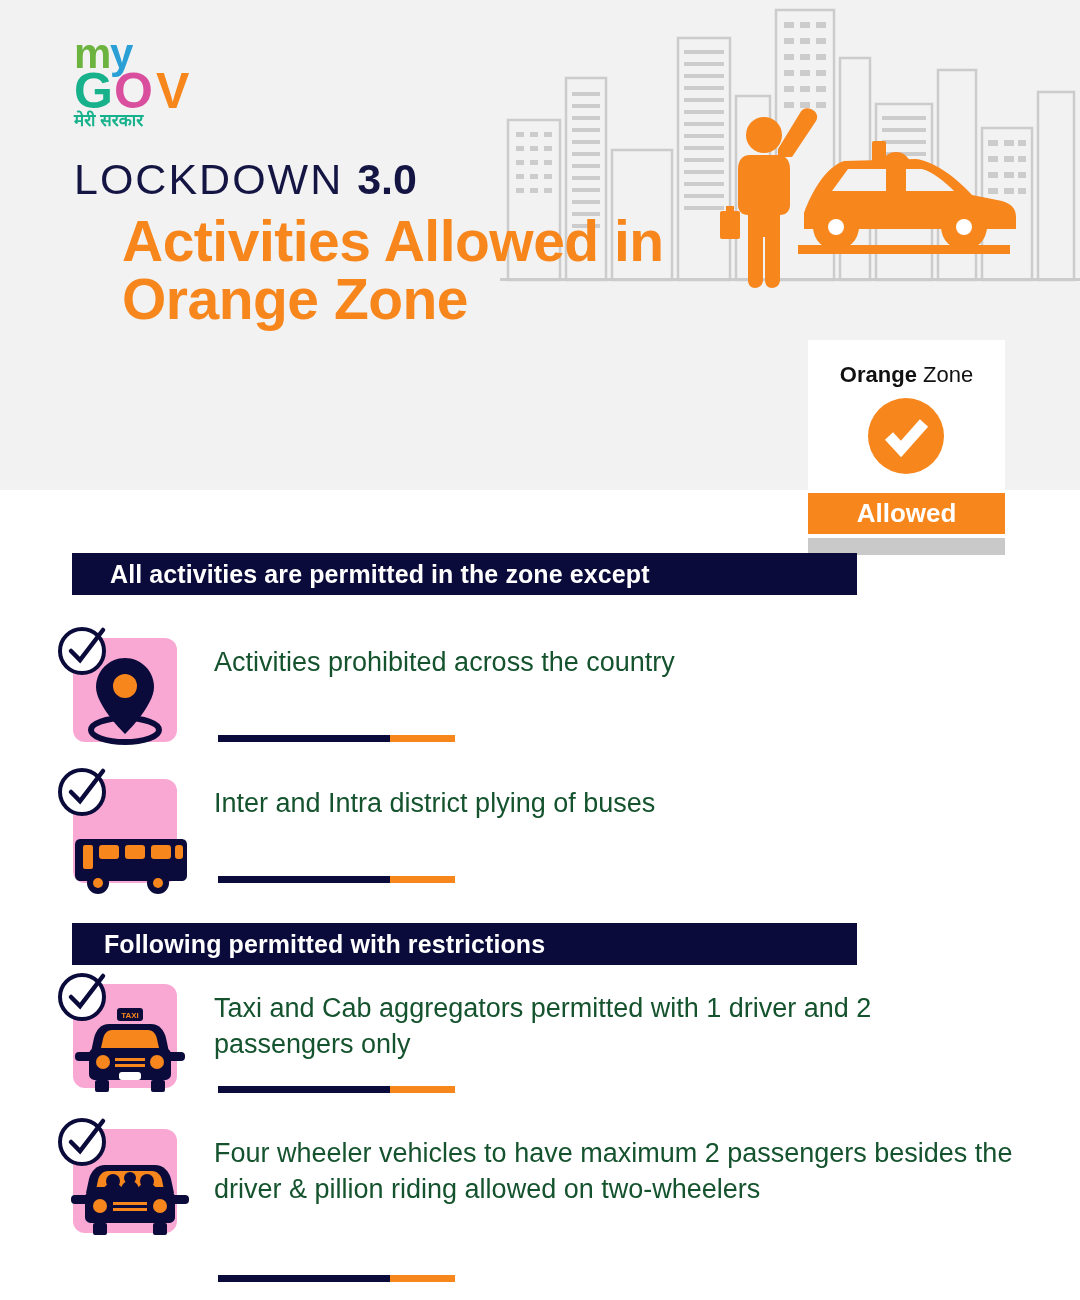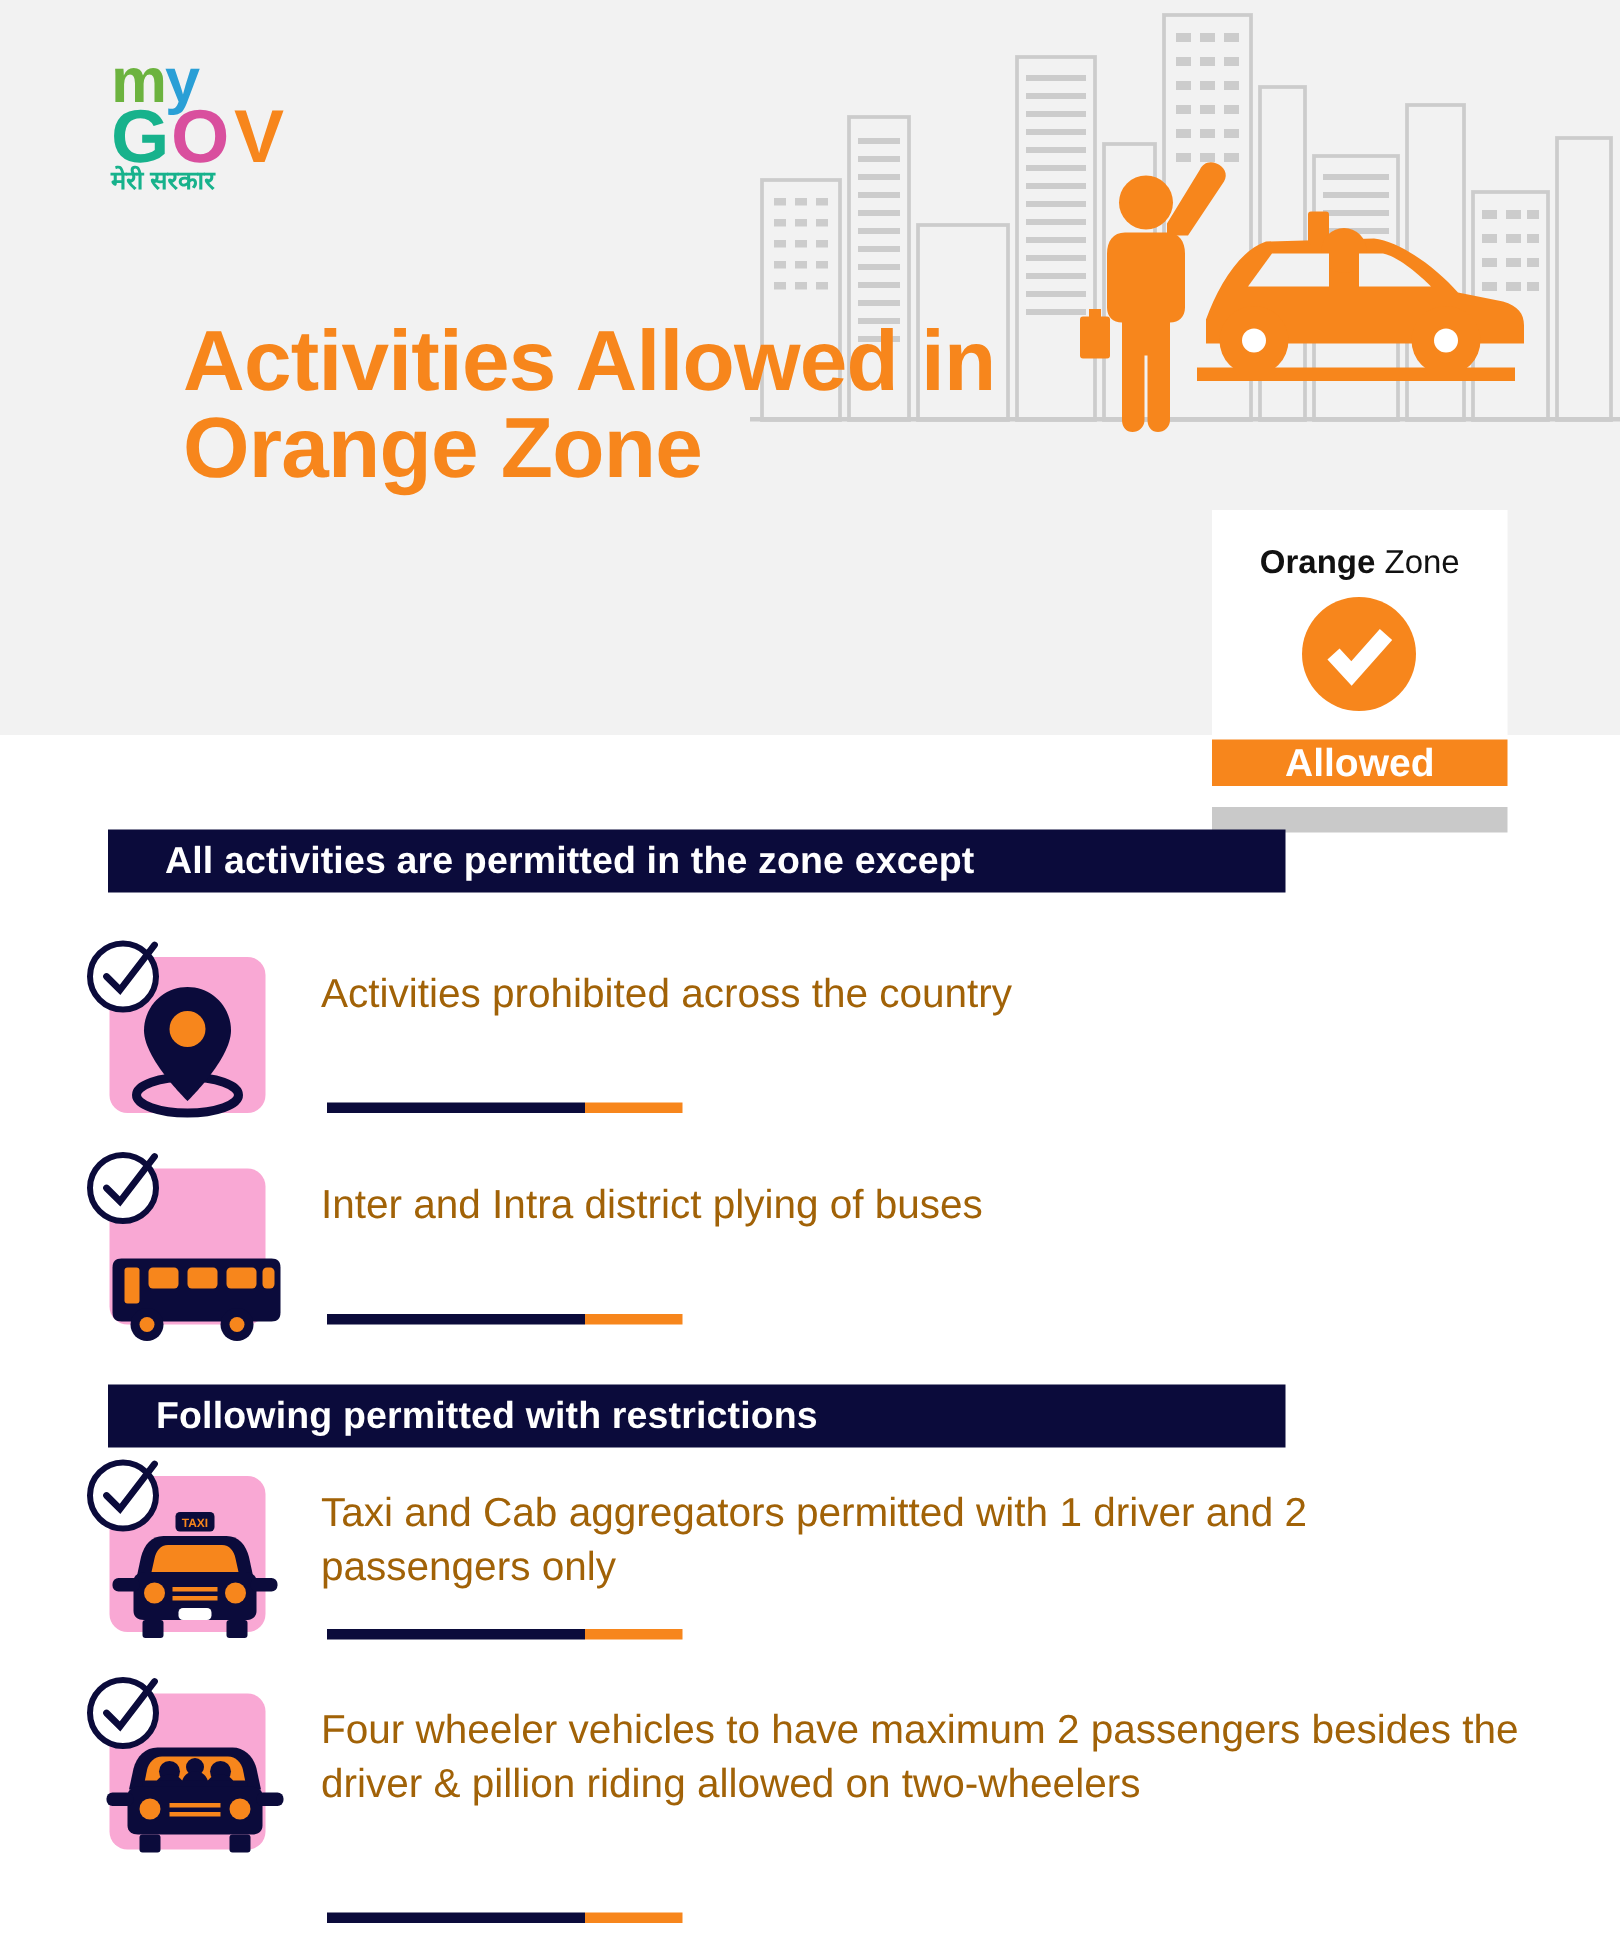--- a/index.html
+++ b/index.html
@@ -61,21 +61,21 @@
     position:absolute; left:0; top:22px; width:197px; text-align:center;
     font-size:22px; color:#111111; font-weight:400;
   }
   .zonecard .zlabel b{ font-weight:800; }
   .zcircle{
     position:absolute; left:60px; top:58px; width:76px; height:76px;
     border-radius:50%; background:#f7861c;
   }
   .zcircle svg{ position:absolute; left:0; top:0; }
   .zonecard .allowedbar{
-    position:absolute; left:0; top:153px; width:197px; height:31px;
+    position:absolute; left:0; top:153px; width:197px; height:41px;
     background:#f7861c; color:#ffffff; font-size:26px; font-weight:700;
     display:flex; align-items:center; justify-content:center;
   }
   .zonecard .graystrip{
     position:absolute; left:0; top:198px; width:197px; height:17px;
     background:#c9c9c9;
   }
 
   
   .sechead{
@@ -92,21 +92,21 @@
   .item .tile{
     position:absolute; left:73px; top:6px; width:104px; height:104px;
     background:#f9a8d4; border-radius:12px;
   }
   .item .tile svg{ position:absolute; left:-8px; top:-8px; }
   .item .check{
     position:absolute; left:57px; top:-9px; width:54px; height:54px;
   }
   .item .txt{
     position:absolute; left:214px; top:12px; width:800px;
-    font-size:27px; line-height:36px; color:#a16207; font-weight:400;
+    font-size:27px; line-height:36px; color:#14532d; font-weight:400;
   }
   .item .rule{
     position:absolute; left:218px; width:237px; height:7px;
   }
   .item .rule .nv{
     position:absolute; left:0; top:0; width:172px; height:7px; background:#0b0b3b;
   }
   .item .rule .og{
     position:absolute; left:172px; top:0; width:65px; height:7px; background:#f7861c;
   }
@@ -269,20 +269,21 @@
 
   <svg class="logo" viewBox="0 0 200 100">
     <text x="2" y="40" font-family="Liberation Sans, sans-serif" font-size="42" font-weight="700" fill="#6cb33f">m</text>
     <text x="38" y="40" font-family="Liberation Sans, sans-serif" font-size="42" font-weight="700" fill="#2a9fd6">y</text>
     <text x="2" y="80" font-family="Liberation Sans, sans-serif" font-size="50" font-weight="700" fill="#17b28c">G</text>
     <text x="42" y="80" font-family="Liberation Sans, sans-serif" font-size="50" font-weight="700" fill="#d94f9e">O</text>
     <text x="84" y="80" font-family="Liberation Sans, sans-serif" font-size="50" font-weight="700" fill="#f7861c">V</text>
     <text x="2" y="98" font-family="Liberation Sans, sans-serif" font-size="17" font-weight="700" fill="#17b28c">मेरी सरकार</text>
   </svg>
 
+  <div class="lockdown"><span>LOCKDOWN </span><b>3.0</b></div>
 
   <div class="bigtitle">Activities Allowed in Orange Zone</div>
 
 
 </div>
 
 <div class="zonecard">
   <div class="cardtop"></div>
   <div class="zlabel"><b>Orange</b><span> Zone</span></div>
   <div class="zcircle">

